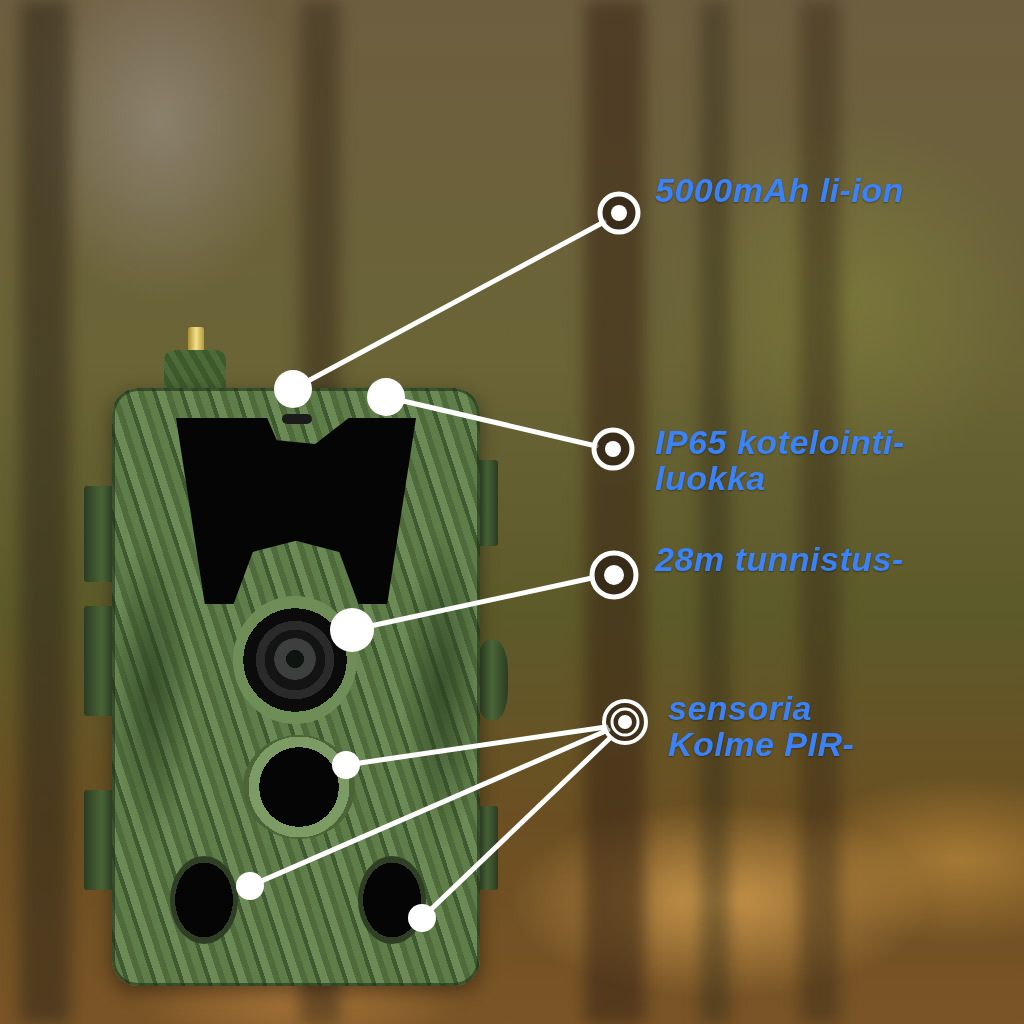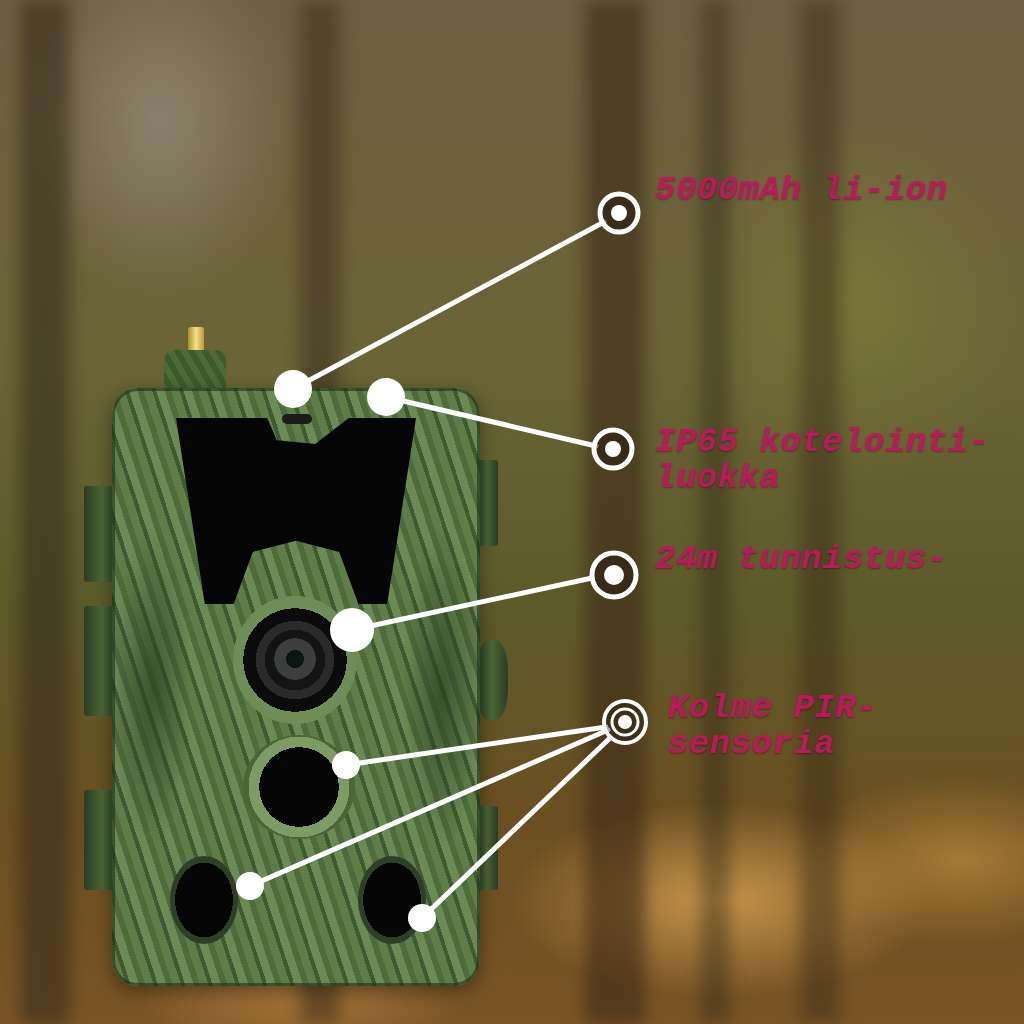--- a/index.html
+++ b/index.html
@@ -28,21 +28,21 @@
   .mic-slot{position:absolute;left:282px;top:414px;width:30px;height:10px;border-radius:5px;background:#1b1b1b;}
   .lens-ring{position:absolute;border-radius:50%;}
   .lens-main{left:233px;top:596px;width:124px;height:128px;background:radial-gradient(circle,#141414 0 34%,#2a2a2a 34% 44%,#0b0b0b 44% 58%,#6f8d57 58% 72%,#4a6535 72% 100%);}
   .lens-main-inner{left:274px;top:638px;width:42px;height:42px;background:radial-gradient(circle,#0d1510 0 30%,#3c3f3d 30% 70%,#222 70%);}
   .lens-second{left:243px;top:735px;width:112px;height:104px;background:radial-gradient(circle,#050505 0 52%,#7d9c65 52% 66%,#4b6536 66% 100%);}
   .pir{position:absolute;border-radius:50%;background:radial-gradient(ellipse,#050505 0 60%,#2f3f26 60% 100%);}
   .pir-left{left:170px;top:856px;width:68px;height:88px;}
   .pir-right{left:358px;top:856px;width:68px;height:88px;}
   .side-tab{position:absolute;background:linear-gradient(90deg,#2b3b22,#4c6838,#2b3b22);border-radius:3px;}
   .callouts{position:absolute;inset:0;}
-  .label{position:absolute;color:#be185d;font-family:Liberation Mono, monospace;font-weight:bold;font-style:italic;
+  .label{position:absolute;color:#3b82f6;font-family:Liberation Sans, sans-serif;font-weight:bold;font-style:italic;
     font-size:34px;line-height:36px;letter-spacing:0.5px;text-shadow:0 1px 2px rgba(0,0,0,.35);}
   .label span{display:block;white-space:nowrap;}
 </style>
 </head>
 <body>
 
 <div class="scene">
   <div class="trunk" style="left:20px;width:50px;background:rgba(50,40,25,.55);"></div>
   <div class="trunk" style="left:300px;width:40px;background:rgba(55,42,25,.5);"></div>
   <div class="trunk" style="left:585px;width:60px;background:rgba(60,40,22,.6);"></div>
@@ -106,18 +106,18 @@
 </svg>
 
 <div class="label" style="left:655px;top:172px;">
   <span>5000mAh li-ion</span>
 </div>
 <div class="label" style="left:655px;top:424px;">
   <span>IP65 kotelointi-</span>
   <span>luokka</span>
 </div>
 <div class="label" style="left:655px;top:541px;">
-  <span>24m tunnistus-</span>
+  <span>28m tunnistus-</span>
 </div>
 <div class="label" style="left:668px;top:690px;">
+  <span>sensoria</span>
   <span>Kolme PIR-</span>
-  <span>sensoria</span>
 </div>
 
 </body></html>

